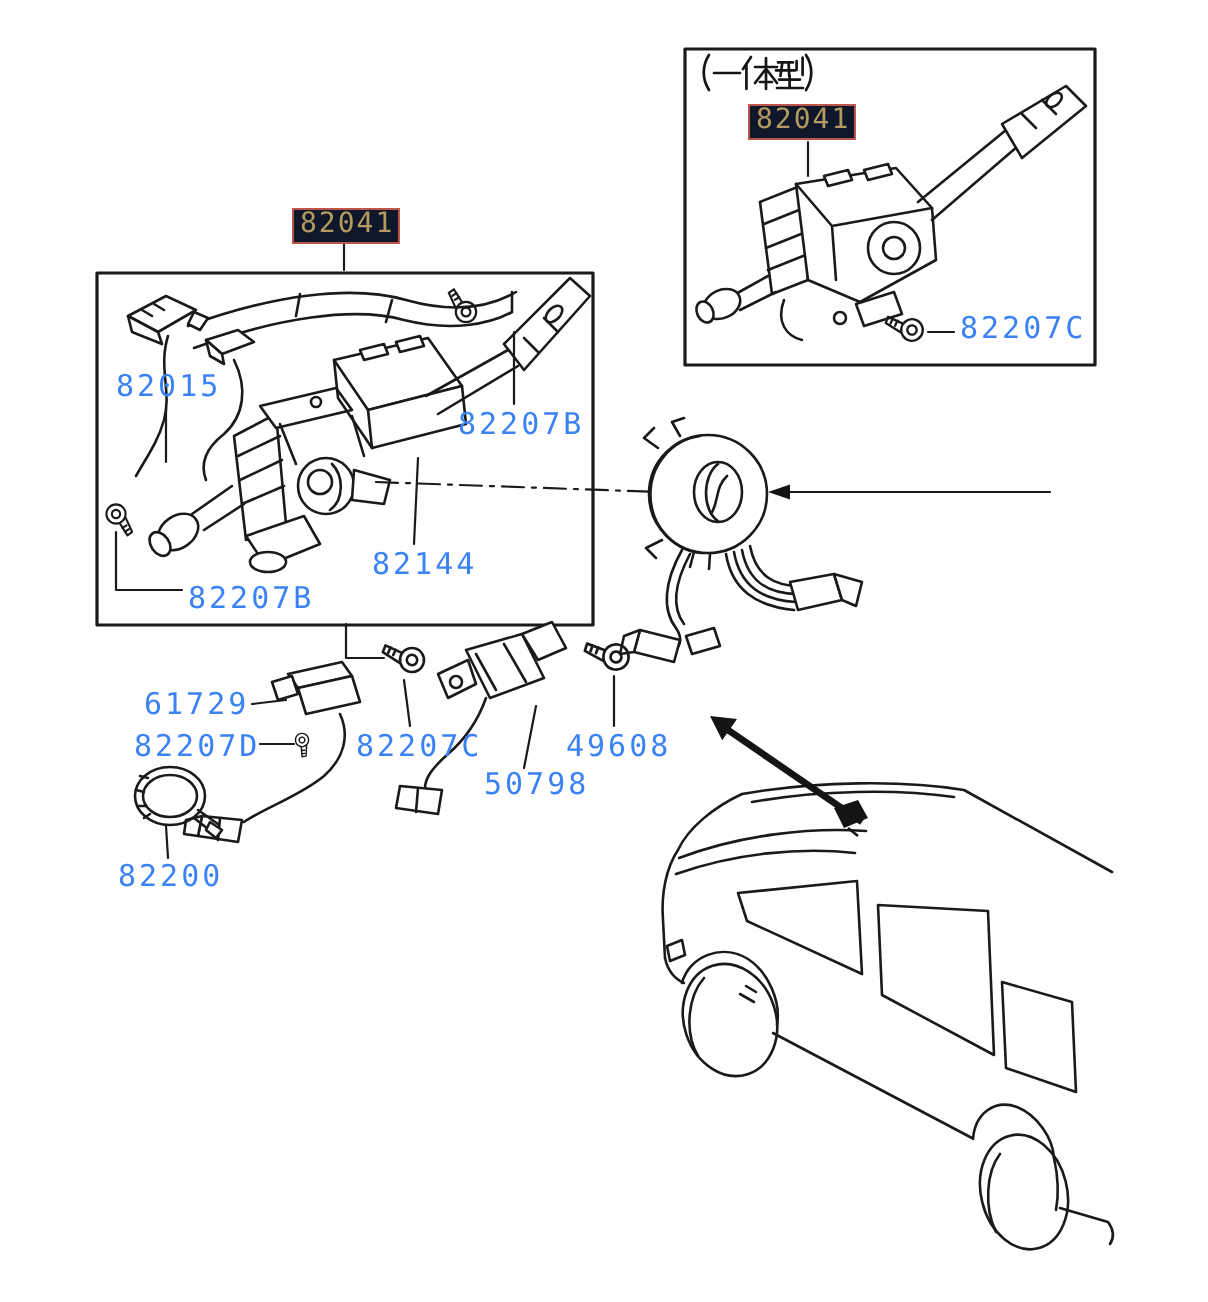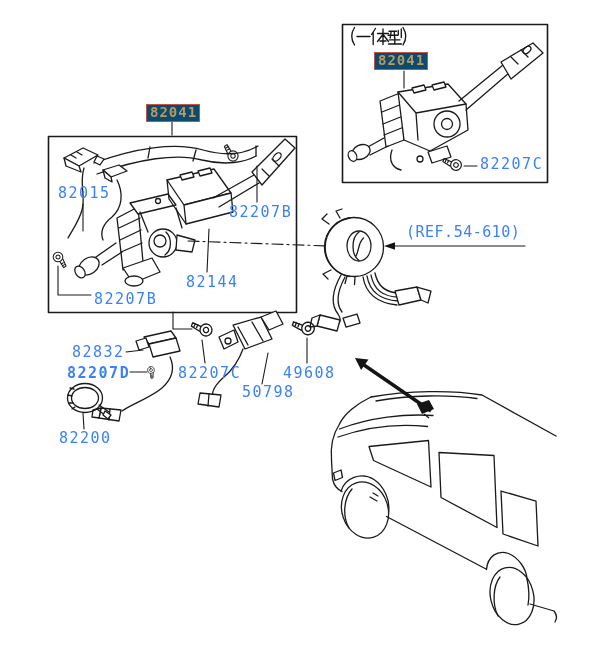--- a/index.html
+++ b/index.html
@@ -2,22 +2,22 @@
 <html><head>
 <meta charset="utf-8">
 <style>
   html,body{margin:0;padding:0;background:#fff;}
   .stage{position:relative;width:604px;height:651px;background:#ffffff;overflow:hidden;
          font-family:"DejaVu Sans Mono","Liberation Mono",monospace;}
   .stage svg{position:absolute;left:0;top:0;}
   .plabel{position:absolute;font-size:15px;letter-spacing:1.5px;color:#3b82f6;
           white-space:nowrap;line-height:1.05;}
   .ref{font-size:15px;letter-spacing:0.5px;}
-  .highlight{font-size:14px;letter-spacing:1px;color:#b69a62;background:#0c4a6e;
-             border:1.5px solid #bf544b;padding:0 2px 1px 3px;line-height:1.1;font-weight:bold;}
+  .highlight{font-size:14px;letter-spacing:1px;color:#b69a62;background:#0f172a;
+             border:1.5px solid #bf544b;padding:0 2px 1px 3px;line-height:1.1;}
   .ghost{opacity:0;}
   .art{stroke:#1a1a1a;fill:none;stroke-width:1.3;stroke-linecap:round;stroke-linejoin:round;}
   .thin{stroke-width:1.1;}
   .boxline{stroke-width:1.6;}
   .wf{fill:#ffffff;}
   .bf{fill:#141414;stroke:none;}
 </style>
 </head>
 <body>
 
@@ -237,22 +237,21 @@
 
 <div class="plabel highlight" style="left:146px;top:104px;">82041</div>
 <div class="plabel highlight" style="left:374px;top:52px;">82041</div>
 
 <div class="plabel" style="left:58px;top:186px;">82015</div>
 <div class="plabel" style="left:229px;top:205px;">82207B</div>
 <div class="plabel" style="left:186px;top:275px;">82144</div>
 <div class="plabel" style="left:94px;top:292px;">82207B</div>
 <div class="plabel" style="left:480px;top:157px;">82207C</div>
 
-<div class="plabel ref" style="left:406px;top:225px;">(REF.54-610)</div>
-
-<div class="plabel" style="left:72px;top:345px;">82832</div>
-<div class="plabel" style="left:67px;top:366px;font-weight:bold;">82207D</div>
+
+<div class="plabel" style="left:72px;top:345px;">61729</div>
+<div class="plabel" style="left:67px;top:366px;">82207D</div>
 <div class="plabel" style="left:178px;top:366px;">82207C</div>
 <div class="plabel" style="left:283px;top:366px;">49608</div>
 <div class="plabel" style="left:242px;top:385px;">50798</div>
 <div class="plabel" style="left:59px;top:431px;">82200</div>
 
 </div>
 
 </body></html>

